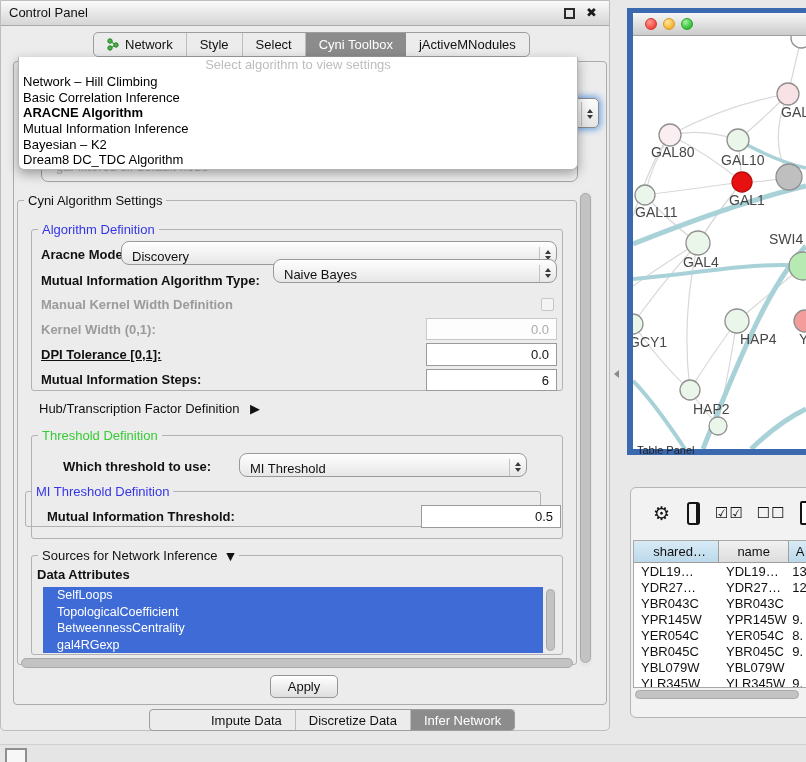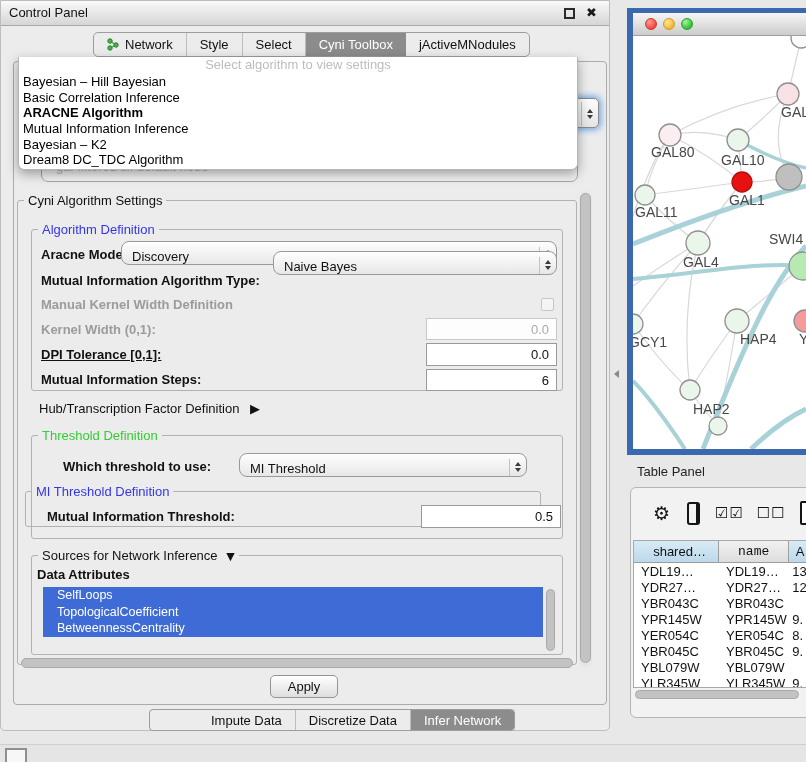--- a/index.html
+++ b/index.html
@@ -74,21 +74,21 @@
   .netwin { position:absolute; left:627px; top:8px; width:185px; height:447px; border-left:6px solid #3b69af; border-top:5px solid #3b69af; border-bottom:6px solid #3b69af; background:#fff; }
   .net-titlebar { position:relative; width:100%; height:23px; background:linear-gradient(#f6f6f6,#cccccc); border-bottom:1px solid #9f9f9f; border-radius:4px 0 0 0; }
   .light { position:absolute; top:5px; width:12px; height:12px; border-radius:50%; }
   .light.red { left:12px; background:radial-gradient(circle at 35% 30%, #ff9d96, #f0483e 70%); border:1px solid #ce3a32; }
   .light.yellow { left:30px; background:radial-gradient(circle at 35% 30%, #ffe59e, #f5b62c 70%); border:1px solid #d1992a; }
   .light.green { left:48px; background:radial-gradient(circle at 35% 30%, #a8f0a0, #2fbf35 70%); border:1px solid #2aa42e; }
   .net-canvas { position:relative; width:100%; height:413px; background:#fff; overflow:hidden; }
   .net-canvas svg text { font-family:"Liberation Sans","DejaVu Sans",sans-serif; font-size:14px; fill:#474747; }
 
   
-  .tp-label { position:absolute; left:637px; top:464px; font-size:13px; color:#222; }
+  .tp-label { position:absolute; left:637px; top:444px; font-size:11px; color:#222; }
   .tpanel { position:absolute; left:630px; top:487px; width:182px; height:231px; border:1px solid #b5b5b5; border-radius:6px; background:#f2f2f2; overflow:hidden; }
   .tp-toolbar { position:absolute; left:0; top:0; width:100%; height:50px; display:flex; align-items:center; }
   .icon-gear { margin-left:22px; font-size:19px; color:#141414; }
   .icon-cols { margin-left:17px; width:20px; height:23px; border:2.5px solid #141414; border-radius:3px; position:relative; }
   .icon-cols::after { content:""; position:absolute; left:6.5px; top:0; width:2.5px; height:100%; background:#141414; }
   .icon-checks { margin-left:15px; font-size:15px; color:#141414; letter-spacing:1px; font-family:"DejaVu Sans",sans-serif; }
   .icon-unchecks { margin-left:13px; font-size:15px; color:#141414; letter-spacing:1px; font-family:"DejaVu Sans",sans-serif; }
   .icon-doc { margin-left:14px; width:17px; height:24px; border:2.5px solid #141414; border-radius:2px; background:#fff; }
 
   .ttable { position:absolute; left:2px; top:52px; width:180px; height:148px; border:1px solid #a8a8a8; background:#fff; overflow:hidden; }
@@ -163,21 +163,21 @@
     <span class="lbl bold" style="left:40px; top:246px;">Aracne Mode:</span>
     <div class="combo" style="left:120px; top:240px; width:436px; height:24px;">
       <span class="val">Discovery</span>
       <span class="spin">
           <span class="tri-up"></span>
           <span class="tri-dn"></span>
         </span>
     </div>
 
     <span class="lbl bold" style="left:40px; top:272px;">Mutual Information Algorithm Type:</span>
-    <div class="combo" style="left:272px; top:250px; width:284px; height:24px;">
+    <div class="combo" style="left:272px; top:258px; width:284px; height:24px;">
       <span class="val">Naive Bayes</span>
       <span class="spin">
           <span class="tri-up"></span>
           <span class="tri-dn"></span>
         </span>
     </div>
 
     <span class="lbl bold grayed" style="left:40px; top:296px;">Manual Kernel Width Definition</span>
     <span class="chk" style="left:540px; top:297px;"></span>
 
@@ -226,20 +226,21 @@
         <span>Sources for Network Inference</span>
         <span style="font-family:'DejaVu Sans',sans-serif; font-size:11px; margin-left:5px;">▼</span>
       </span>
     </div>
     <span class="lbl bold" style="left:36px; top:566px;">Data Attributes</span>
 
     <div class="listsel">
       <div class="li">SelfLoops</div>
       <div class="li">TopologicalCoefficient</div>
       <div class="li">BetweennessCentrality</div>
+      <div class="li">gal4RGexp</div>
     </div>
     <div class="vthumb abs" style="left:545px; top:588px; width:9px; height:62px;"></div>
 
     <div class="hthumb abs" style="left:20px; top:657px; width:552px; height:10px;"></div>
     <div class="abs" style="left:578px; top:190px; width:13px; height:476px; background:#e6e6e6; border-radius:7px;">
       <div class="vthumb" style="position:absolute; left:1px; top:2px; width:11px; height:470px;"></div>
     </div>
 
     <div class="apply-btn">Apply</div>
 
@@ -251,21 +252,21 @@
         <span>Discretize Data</span>
       </div>
       <div class="btab sel">
         <span>Infer Network</span>
       </div>
     </div>
   </div>
 
   <div class="popup">
     <div class="popup-prompt">Select algorithm to view settings</div>
-    <div class="popup-item">Bayesian – Hill Bayesian</div>
+    <div class="popup-item">Network – Hill Climbing</div>
     <div class="popup-item">Basic Correlation Inference</div>
     <div class="popup-item bold">ARACNE Algorithm</div>
     <div class="popup-item">Mutual Information Inference</div>
     <div class="popup-item">Bayesian – K2</div>
     <div class="popup-item">Dream8 DC_TDC Algorithm</div>
   </div>
 
   <div class="divider-handle"></div>
 
   <div class="netwin">
@@ -351,21 +352,21 @@
       <span class="icon-gear">⚙</span>
       <span class="icon-cols"></span>
       <span class="icon-checks">☑☑</span>
       <span class="icon-unchecks">☐☐</span>
       <span class="icon-doc"></span>
     </div>
 
     <div class="ttable">
       <div class="thead">
         <div class="th blue c1" style="width:86px;">shared…</div>
-        <div class="th plain" style="width:71px;font-family:Liberation Mono, monospace;">name</div>
+        <div class="th plain" style="width:71px;">name</div>
         <div class="th blue" style="width:23px;">A</div>
       </div>
       <div class="trow">
           <span class="td c1">YDL19…</span>
           <span class="td c2">YDL19…</span>
           <span class="td c3">13</span>
         </div>
       <div class="trow">
           <span class="td c1">YDR27…</span>
           <span class="td c2">YDR27…</span>

